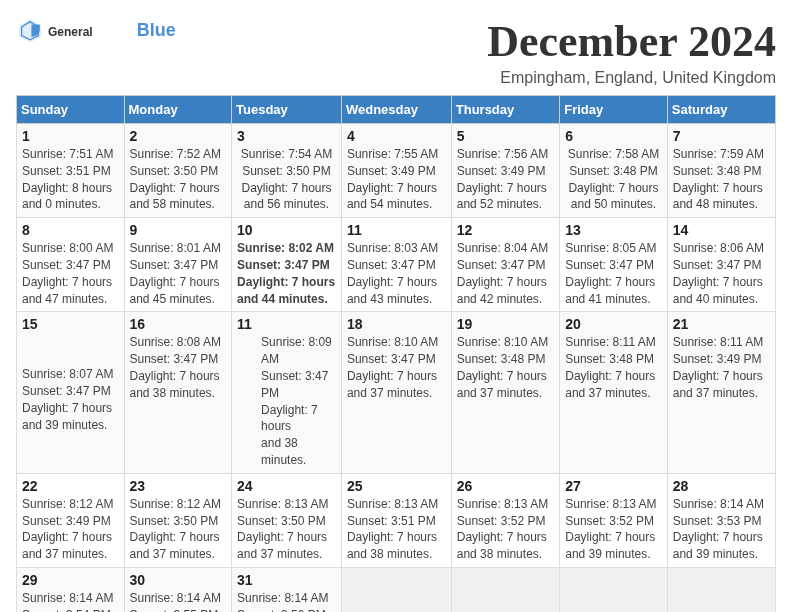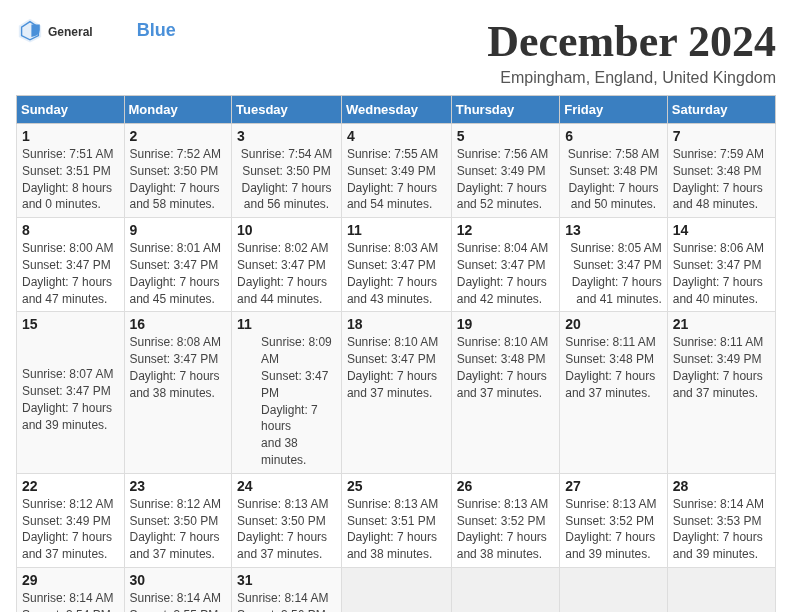--- a/index.html
+++ b/index.html
@@ -183,42 +183,42 @@
         </td>
         <td>
           <span class="day-num">9</span>
           <div class="day-info" style="white-space: pre-line;">Sunrise: 8:01 AM
 Sunset: 3:47 PM
 Daylight: 7 hours
 and 45 minutes.</div>
         </td>
         <td>
           <span class="day-num">10</span>
-          <div class="day-info" style="white-space: pre-line;">Sunrise: 8:02 AM
+          <div class="day-info" style="white-space: pre-line; font-weight: bold;">Sunrise: 8:02 AM
 Sunset: 3:47 PM
 Daylight: 7 hours
 and 44 minutes.</div>
         </td>
         <td>
           <span class="day-num">11</span>
           <div class="day-info" style="white-space: pre-line;">Sunrise: 8:03 AM
 Sunset: 3:47 PM
 Daylight: 7 hours
 and 43 minutes.</div>
         </td>
         <td>
           <span class="day-num">12</span>
           <div class="day-info" style="white-space: pre-line;">Sunrise: 8:04 AM
 Sunset: 3:47 PM
 Daylight: 7 hours
 and 42 minutes.</div>
         </td>
         <td>
           <span class="day-num">13</span>
-          <div class="day-info" style="white-space: pre-line; text-align: right;">Sunrise: 8:05 AM
+          <div class="day-info" style="white-space: pre-line;">Sunrise: 8:05 AM
 Sunset: 3:47 PM
 Daylight: 7 hours
 and 41 minutes.</div>
         </td>
         <td>
           <span class="day-num">14</span>
           <div class="day-info" style="white-space: pre-line;">Sunrise: 8:06 AM
 Sunset: 3:47 PM
 Daylight: 7 hours
 and 40 minutes.</div>

